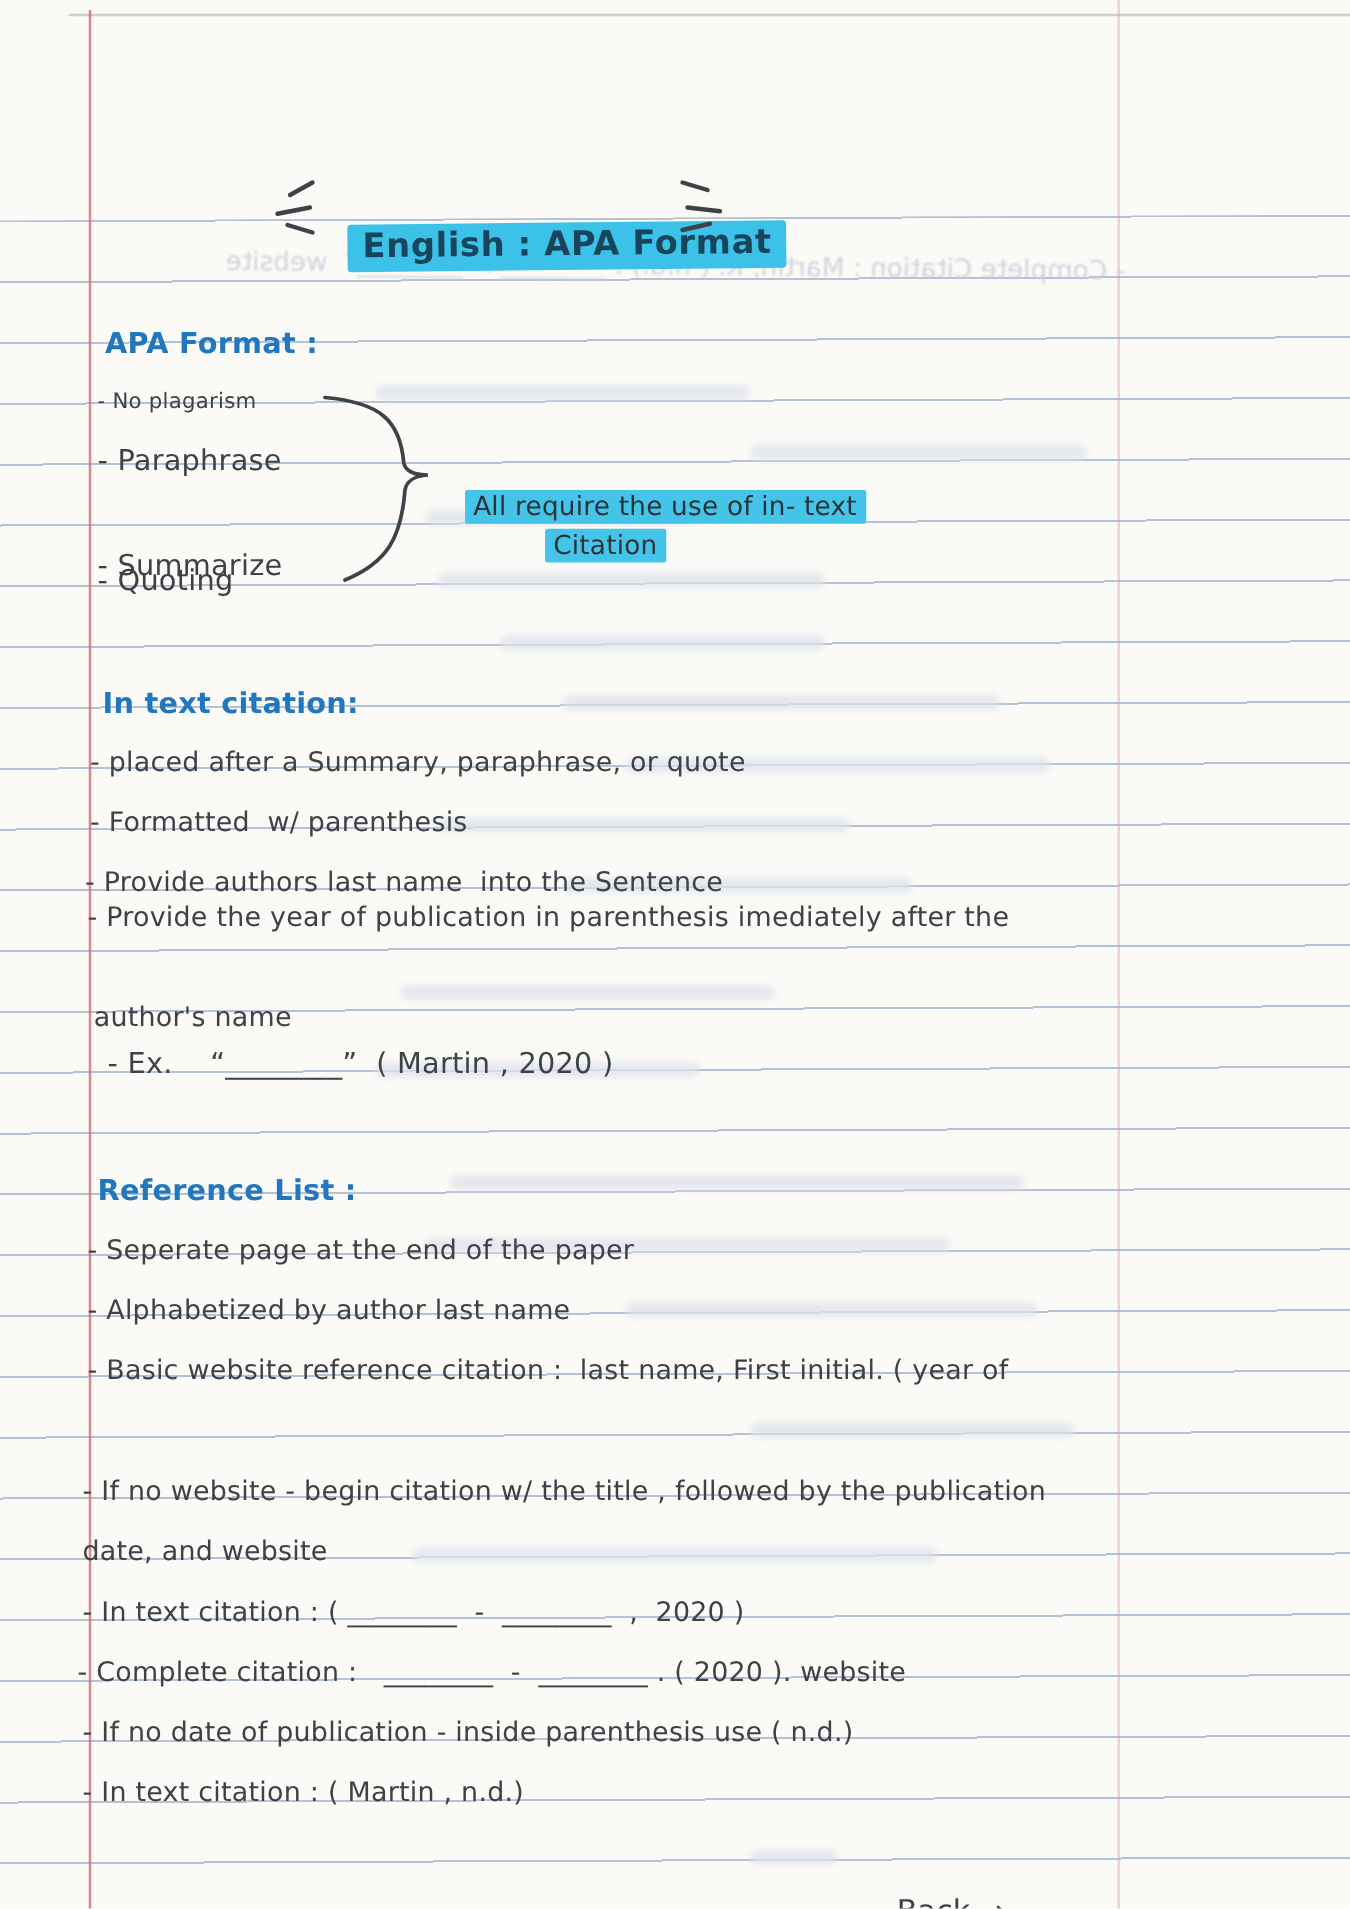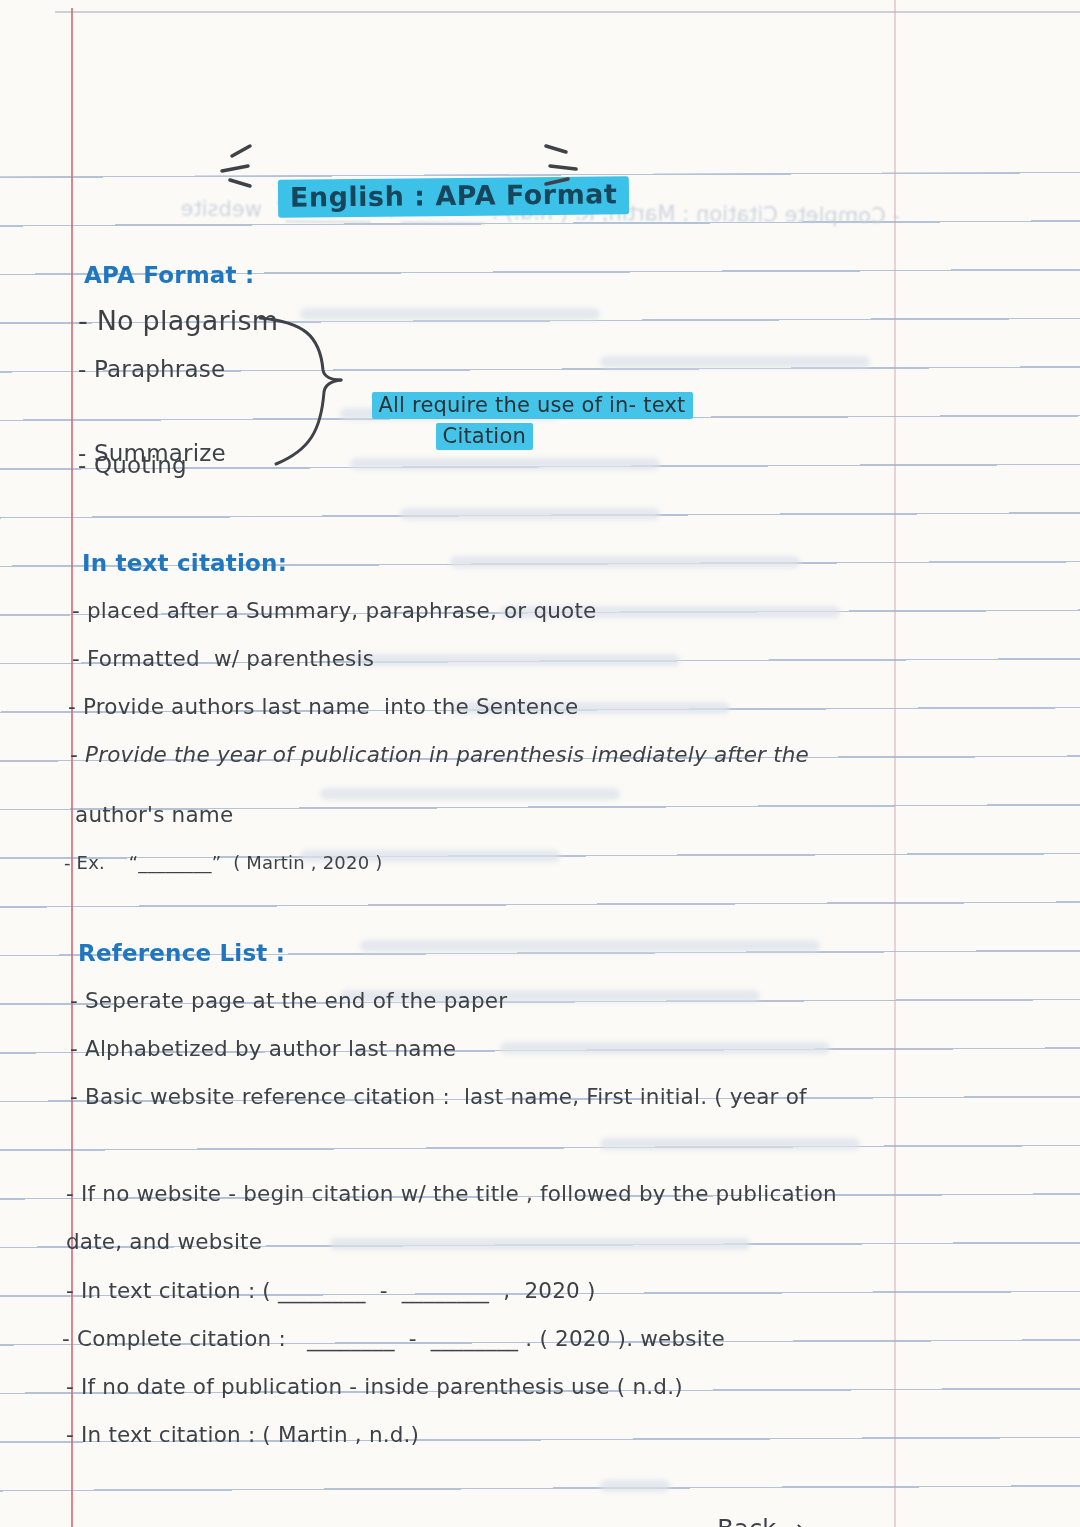--- a/index.html
+++ b/index.html
@@ -104,21 +104,21 @@
   </div>
   <svg class="ink-svg" style="left:538px; top:136px;" width="46" height="54" viewBox="0 0 46 54">
     <g stroke="#3f4349" stroke-width="3.5" stroke-linecap="round" fill="none">
       <path d="M8 10 L28 16"></path>
       <path d="M12 30 L38 33"></path>
       <path d="M8 48 L30 43"></path>
     </g>
   </svg>
 
   <div class="hw heading" style="left:84px; top:260px;">APA Format :</div>
-  <div class="hw" style="left:78px; top:306px; font-size:27px;">- No plagarism</div>
+  <div class="hw" style="left:78px; top:306px; font-size:17px;">- No plagarism</div>
   <div class="hw" style="left:78px; top:354px; font-size:23px;">- Paraphrase</div>
   <div class="hw" style="left:78px; top:402px; font-size:23px;margin-top:36px;">- Summarize</div>
   <div class="hw" style="left:78px; top:450px; font-size:23px;">- Quoting</div>
 
   <svg class="ink-svg" style="left:252px; top:300px;" width="100" height="175" viewBox="0 0 100 175">
     <g stroke="#3f4349" stroke-width="3" stroke-linecap="round" fill="none">
       <path d="M8 18 C 52 22, 68 36, 71 70 C 72 77, 80 80, 89 80"></path>
       <path d="M89 80 C 80 81, 73 85, 72 92 C 69 130, 58 150, 24 164"></path>
     </g>
   </svg>
@@ -127,23 +127,23 @@
     <span class="hl">All require the use of in- text</span>
   </div>
   <div class="hw ann" style="left:408px; top:391px;">
     <span class="hl">Citation</span>
   </div>
 
   <div class="hw heading" style="left:82px; top:548px;">In text citation:</div>
   <div class="hw" style="left:72px; top:596px;">- placed after a Summary, paraphrase, or quote</div>
   <div class="hw" style="left:72px; top:644px;">- Formatted  w/ parenthesis</div>
   <div class="hw" style="left:68px; top:692px;">- Provide authors last name  into the Sentence</div>
-  <div class="hw" style="left:70px; top:740px;font-style:italic;">- Provide the year of publication in parenthesis imediately after the</div>
+  <div class="hw" style="left:70px; top:720px;">- Provide the year of publication in parenthesis imediately after the</div>
   <div class="hw" style="left:75px; top:788px;margin-top:12px;">author's name</div>
-  <div class="hw" style="left:64px; top:836px; font-size:18px;margin-top:12px;">- Ex.    “________”  ( Martin , 2020 )</div>
+  <div class="hw" style="left:86px; top:836px; font-size:23px;">- Ex.    “________”  ( Martin , 2020 )</div>
 
   <div class="hw heading" style="left:78px; top:938px;">Reference List :</div>
   <div class="hw" style="left:70px; top:986px;text-align:right;">- Seperate page at the end of the paper</div>
   <div class="hw" style="left:70px; top:1034px;">- Alphabetized by author last name</div>
   <div class="hw" style="left:70px; top:1082px;">- Basic website reference citation :  last name, First initial. ( year of</div>
   <div class="hw" style="left:66px; top:1179px;">- If no website - begin citation w/ the title , followed by the publication</div>
   <div class="hw" style="left:66px; top:1227px;">date, and website</div>
   <div class="hw" style="left:66px; top:1276px;">- In text citation : ( ________  -  ________  ,  2020 )</div>
   <div class="hw" style="left:62px; top:1324px;">- Complete citation :   ________  -  ________ . ( 2020 ). website</div>
   <div class="hw" style="left:66px; top:1372px;">- If no date of publication - inside parenthesis use ( n.d.)</div>

